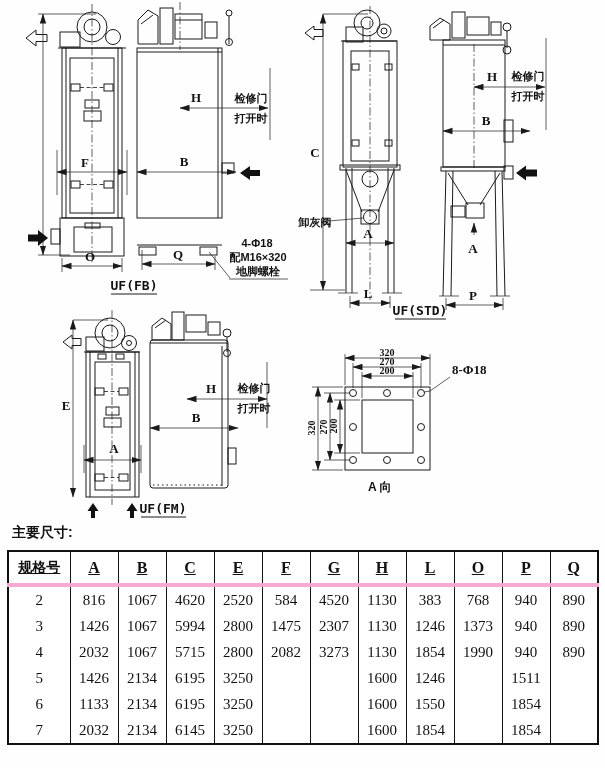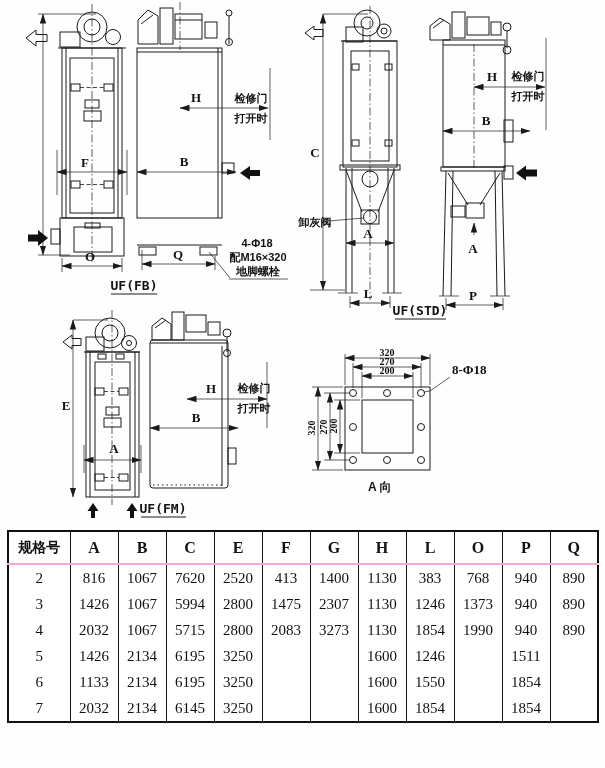--- a/index.html
+++ b/index.html
@@ -13,22 +13,22 @@
   svg text{fill:#111;}
   .lt{font:bold 13px "Liberation Serif","DejaVu Serif",serif;}
   .sm{font:bold 10px "Liberation Serif","DejaVu Serif",serif;}
   .cn{font:bold 11px "Liberation Sans","DejaVu Sans",sans-serif;}
   .lbl{font:bold 13px "DejaVu Sans Mono","Liberation Mono",monospace;}
   .section-title{margin:2px 0 0 12px;font:bold 14px "Liberation Sans","DejaVu Sans",sans-serif;}
   table.spec{border-collapse:collapse;table-layout:fixed;width:592px;margin:8px 0 0 7px;
              border:2px solid #111;background:#fff;}
   table.spec th,table.spec td{border-left:1px solid #111;border-right:1px solid #111;
              text-align:center;padding:0;overflow:hidden;}
-  table.spec thead th{border-bottom:2px solid #f9a8d4;height:31px;
-             font:bold 16px "Liberation Serif","DejaVu Serif",serif;}
+  table.spec thead th{border-bottom:4px solid #f9a8d4;height:31px;
+             font:bold 16px "Liberation Serif","DejaVu Serif",serif;text-decoration:underline;}
   table.spec thead th.cjk-head{font:bold 14px "Liberation Sans","DejaVu Sans",sans-serif;}
   table.spec td{height:26px;font:15px "Liberation Serif","DejaVu Serif",serif;}
 </style>
 </head>
 <body>
 
 <div class="page">
 
 <svg width="605" height="522" viewBox="0 0 605 522">
   <defs>
@@ -341,20 +341,21 @@
     <text class="sm" x="327" y="427" text-anchor="middle" transform="rotate(-90 327 427)">270</text>
     <text class="sm" x="337" y="426" text-anchor="middle" transform="rotate(-90 337 426)">200</text>
 
     <polyline class="thin" points="450,377 430,391 424,392"></polyline>
     <text class="lt" x="452" y="374">8-Φ18</text>
 
     <text class="cn" x="368" y="491" style="font-size:12px">A 向</text>
   </g>
 </svg>
 
+<div class="section-title">主要尺寸:</div>
 
 <table class="spec">
   <colgroup>
     <col style="width:62px">
     <col>
         <col>
         <col>
         <col>
         <col>
         <col>
@@ -378,24 +379,24 @@
           <th>O</th>
           <th>P</th>
           <th>Q</th>
         </tr>
   </thead>
   <tbody>
         <tr>
           <td>2</td>
           <td>816</td>
           <td>1067</td>
-          <td>7620</td>
+          <td>4620</td>
           <td>2520</td>
-          <td>413</td>
-          <td>1400</td>
+          <td>584</td>
+          <td>4520</td>
           <td>1130</td>
           <td>383</td>
           <td>768</td>
           <td>940</td>
           <td>890</td>
         </tr>
         <tr>
           <td>3</td>
           <td>1426</td>
           <td>1067</td>
@@ -408,21 +409,21 @@
           <td>1373</td>
           <td>940</td>
           <td>890</td>
         </tr>
         <tr>
           <td>4</td>
           <td>2032</td>
           <td>1067</td>
           <td>5715</td>
           <td>2800</td>
-          <td>2083</td>
+          <td>2082</td>
           <td>3273</td>
           <td>1130</td>
           <td>1854</td>
           <td>1990</td>
           <td>940</td>
           <td>890</td>
         </tr>
         <tr>
           <td>5</td>
           <td>1426</td>

